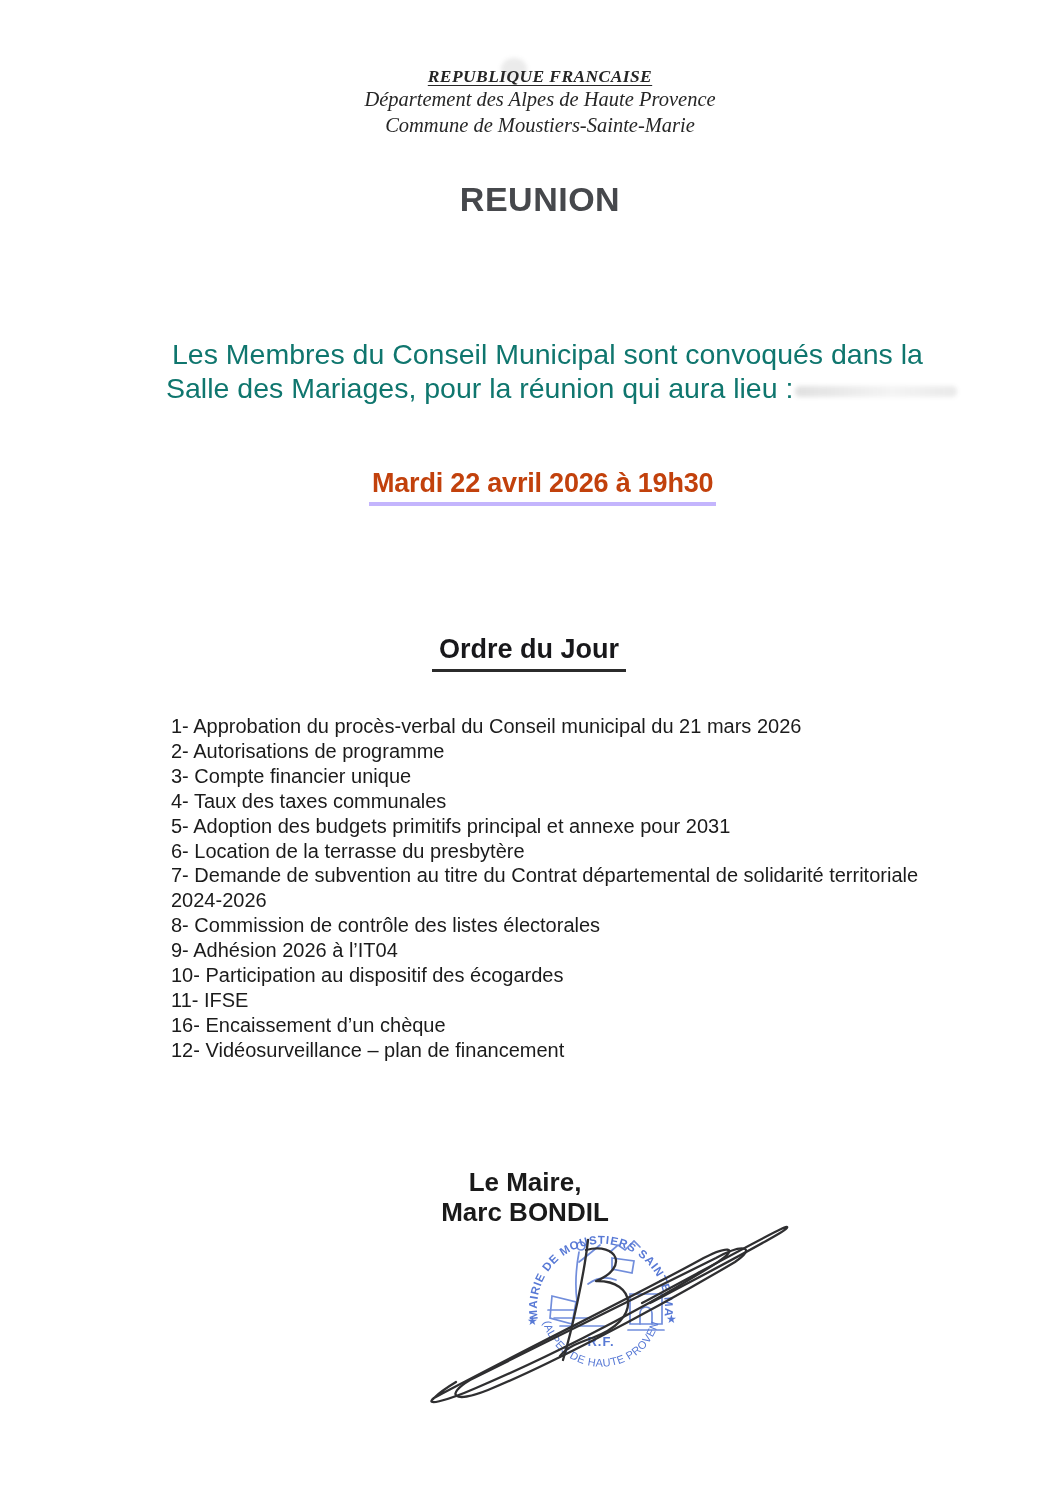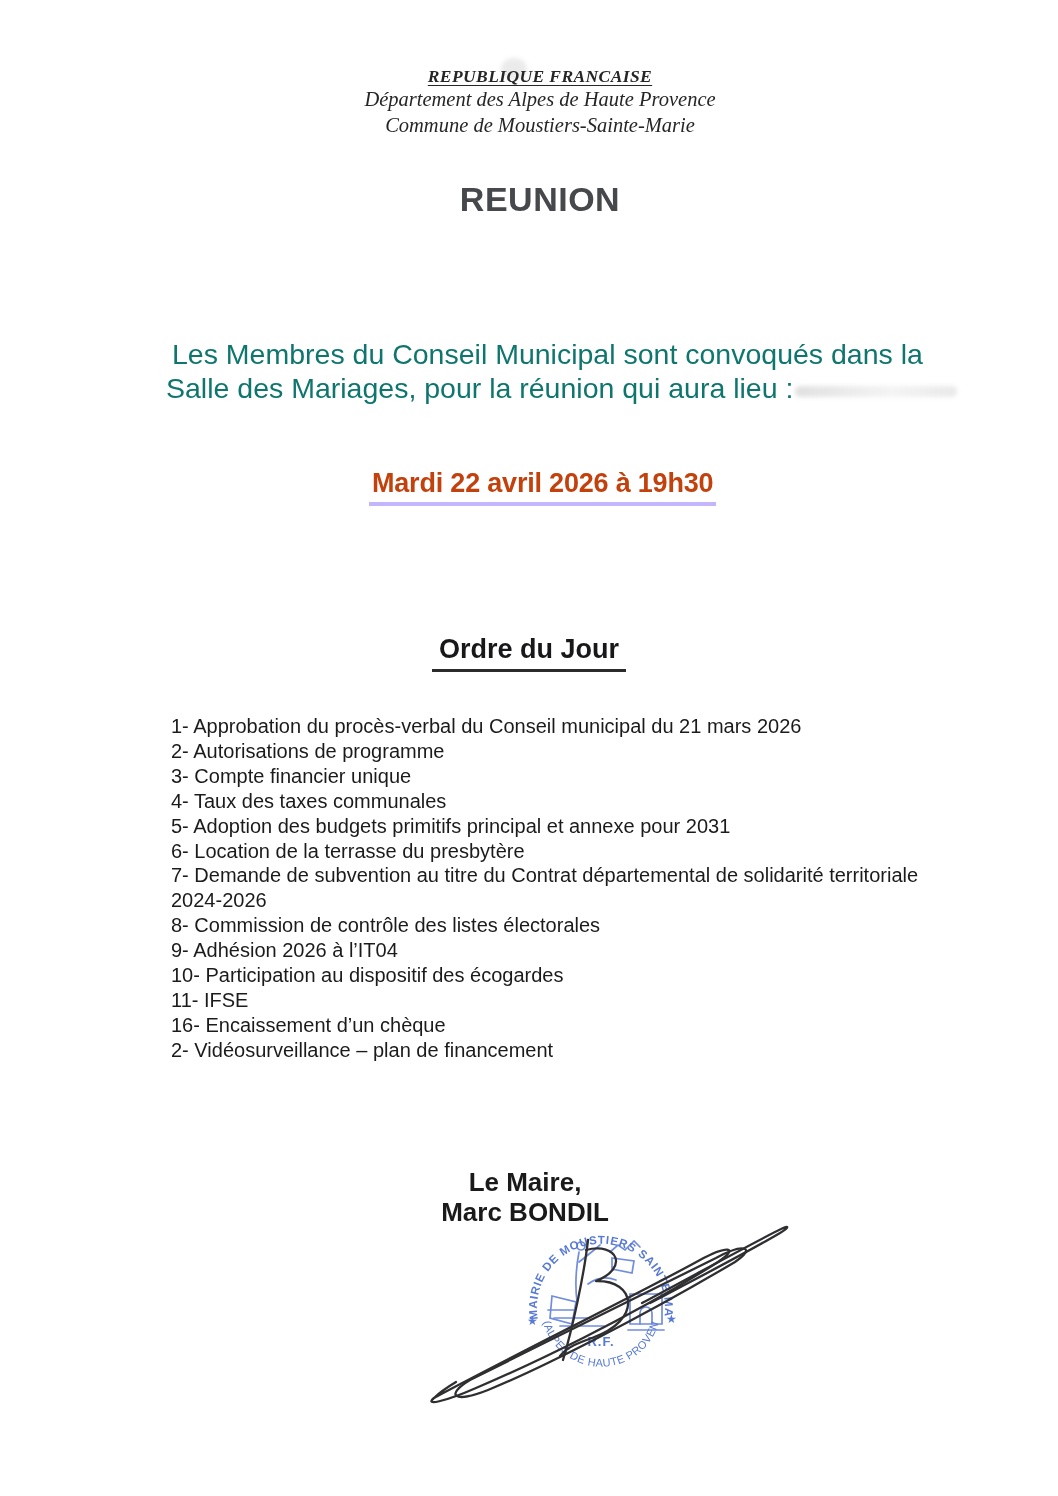--- a/index.html
+++ b/index.html
@@ -88,21 +88,21 @@
       <div>4- Taux des taxes communales</div>
       <div>5- Adoption des budgets primitifs principal et annexe pour 2031</div>
       <div>6- Location de la terrasse du presbytère</div>
       <div>7- Demande de subvention au titre du Contrat départemental de solidarité territoriale</div>
       <div>2024-2026</div>
       <div>8- Commission de contrôle des listes électorales</div>
       <div>9- Adhésion 2026 à l’IT04</div>
       <div>10- Participation au dispositif des écogardes</div>
       <div>11- IFSE</div>
       <div>16- Encaissement d’un chèque</div>
-      <div>2- Vidéosurveillance – plan de financement</div>
+      <div>12- Vidéosurveillance – plan de financement</div>
     </div>
 
   <div class="sig-names">
     <div>Le Maire,</div>
     <div>Marc BONDIL</div>
   </div>
 
   <svg class="sig-art" viewBox="380 1205 440 215">
 
     <g fill="#4a6ed2" stroke="none" opacity="0.92">

